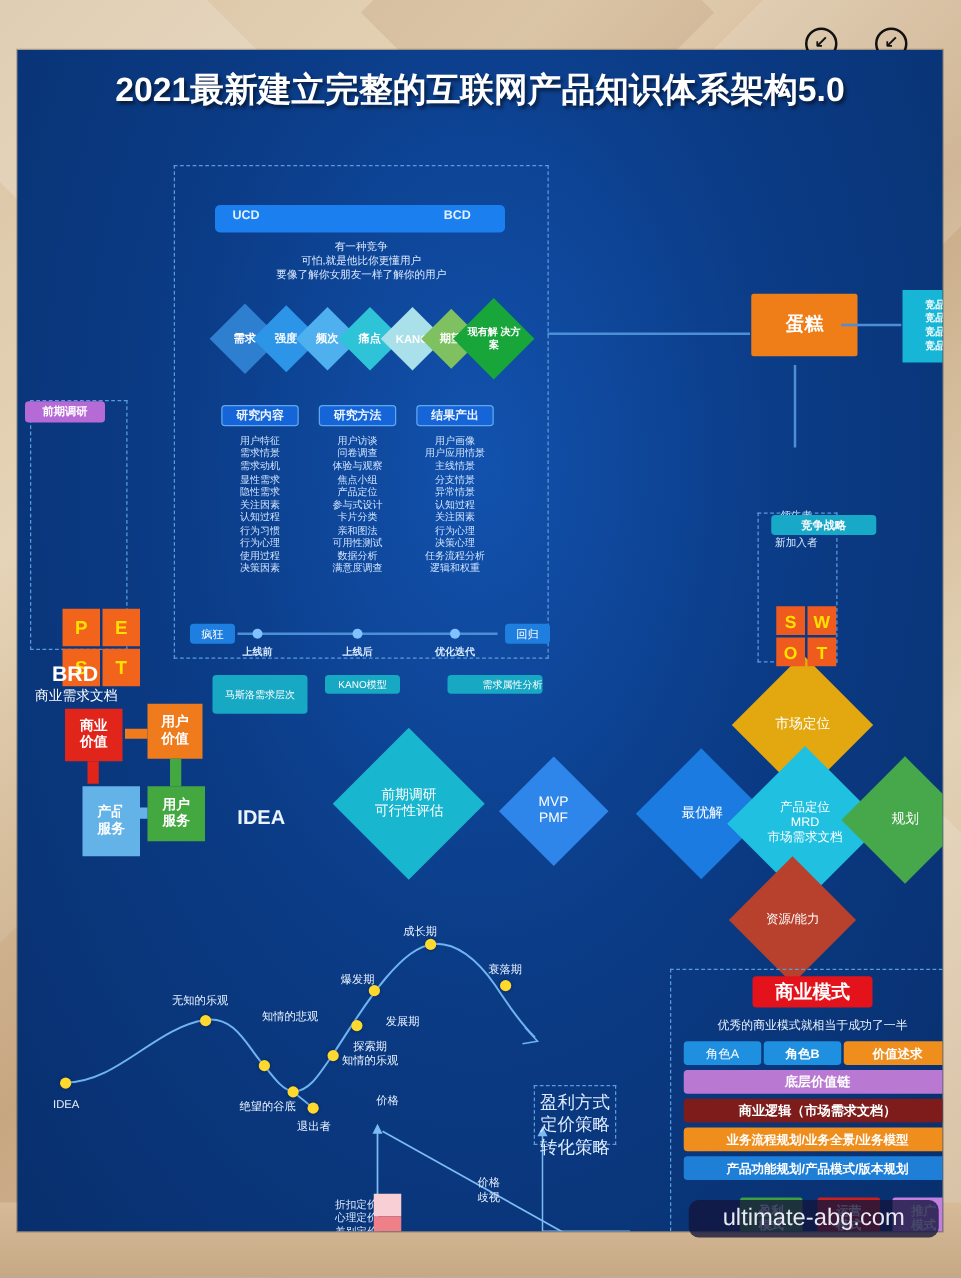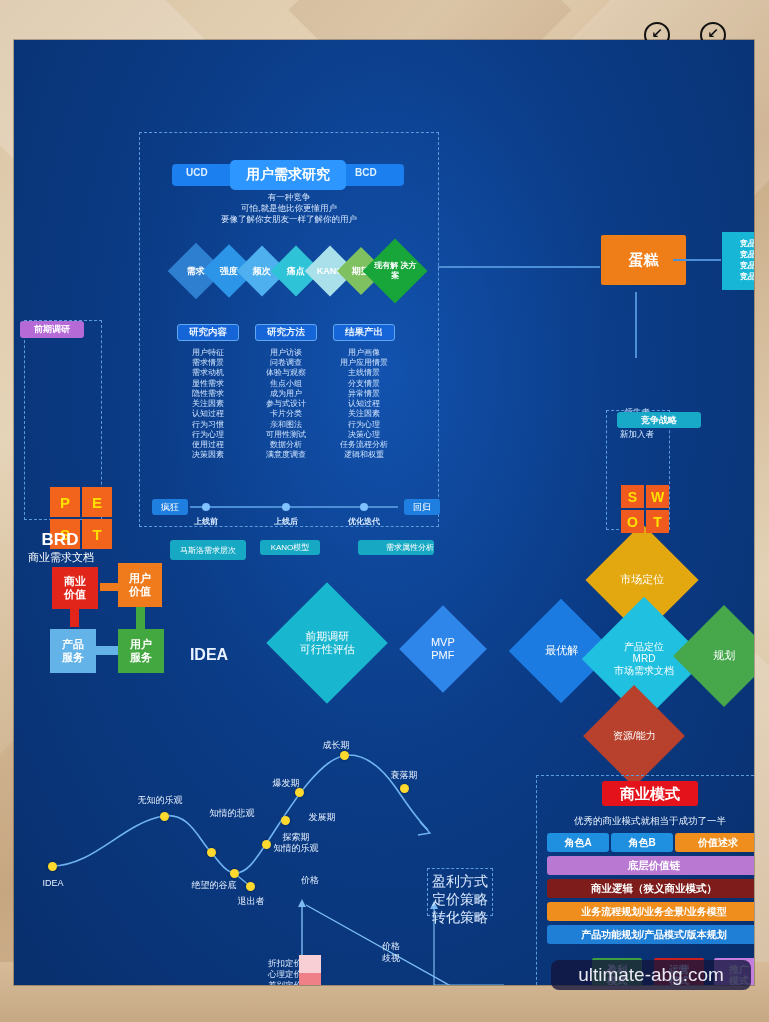--- a/index.html
+++ b/index.html
@@ -78,27 +78,27 @@
 <div class="bg-facet f5"></div>
 <div class="bg-facet f6"></div>
 <div class="bg-strip"></div>
 
 <div class="corner-ico" style="left:644px;top:22px;">↙</div>
 <div class="corner-ico" style="left:700px;top:22px;">↙</div>
 
 <div class="poster">
   <div class="layer" id="canvas">
 
+    <div class="title">2021最新建立完整的互联网产品知识体系架构5.0</div>
 
     <div class="dash" style="left:125px;top:92px;width:300px;height:395px;"></div>
 
     <div class="ucd-band"></div>
     <div class="ucd-l" style="left:172px;">UCD</div>
     <div class="ucd-r" style="left:341px;">BCD</div>
-    <div class="ucd-core">用户需求研究</div>
 
     <div class="txt" style="left:160px;top:152px;width:230px;font-size:8.5px;color:#dbeaff;">有一种竞争
 可怕,就是他比你更懂用户
 要像了解你女朋友一样了解你的用户</div>
 
     <div id="diamond-row">
         <div class="diamond" style="left:162px;top:211px;width:40px;height:40px;background:#2f7fd0;">
           <span style="font-size: 9px; font-weight: bold;">需求</span>
         </div>
         <div class="diamond" style="left:196px;top:212px;width:38px;height:38px;background:#2d95e8;">
@@ -133,21 +133,21 @@
 认知过程
 行为习惯
 行为心理
 使用过程
 决策因素</div>
         <div class="pill hdr" style="left:241px;top:284px;width:62px;height:17px;font-size:9.5px;">研究方法</div>
         <div class="txt" style="left:233px;top:308px;width:78px;font-size:8px;color:#cfe4ff;">用户访谈
 问卷调查
 体验与观察
 焦点小组
-成为用户
+产品定位
 参与式设计
 卡片分类
 亲和图法
 可用性测试
 数据分析
 满意度调查</div>
         <div class="pill hdr" style="left:319px;top:284px;width:62px;height:17px;font-size:9.5px;">结果产出</div>
         <div class="txt" style="left:311px;top:308px;width:78px;font-size:8px;color:#cfe4ff;">用户画像
 用户应用情景
 主线情景
@@ -166,21 +166,21 @@
     <div class="pill" style="left:390px;top:459px;width:36px;height:16px;background:#1f7fe0;font-size:9px;">回归</div>
     <div id="timeline-stages">
         <div class="tlnode" style="left:188px;top:463px;"></div>
         <div class="txt" style="left:164px;top:477px;width:56px;font-size:8px;color:#d8ebff;font-weight:bold;">上线前</div>
         <div class="tlnode" style="left:268px;top:463px;"></div>
         <div class="txt" style="left:244px;top:477px;width:56px;font-size:8px;color:#d8ebff;font-weight:bold;">上线后</div>
         <div class="tlnode" style="left:346px;top:463px;"></div>
         <div class="txt" style="left:322px;top:477px;width:56px;font-size:8px;color:#d8ebff;font-weight:bold;">优化迭代</div>
       </div>
     <div id="timeline-models">
-        <div class="pill" style="left:156px;top:500px;width:76px;height:20px;background:#17a8c4;font-size:8px;">马斯洛需求层次</div>
+        <div class="pill" style="left:156px;top:500px;width:76px;height:31px;background:#17a8c4;font-size:8px;">马斯洛需求层次</div>
         <div class="pill" style="left:246px;top:500px;width:60px;height:15px;background:#17a8c4;font-size:8px;">KANO模型</div>
         <div class="pill" style="left:344px;top:500px;width:76px;height:15px;background:#17a8c4;font-size:8px;padding-left:28px;">需求属性分析</div>
       </div>
 
     <div class="dash" style="left:10px;top:280px;width:78px;height:200px;"></div>
     <div class="pill" style="left:6px;top:281px;width:64px;height:17px;background:#b66ad6;font-size:9px;font-weight:bold;">前期调研</div>
 
     <div id="pest-grid">
         <div class="pestcell" style="left:36px;top:447px;">P</div>
         <div class="pestcell" style="left:68px;top:447px;">E</div>
@@ -188,21 +188,21 @@
         <div class="pestcell" style="left:68px;top:479px;">T</div>
       </div>
     <div class="txt" style="left:10px;top:489px;width:72px;font-size:17px;color:#fff;font-weight:bold;">BRD</div>
     <div class="txt" style="left:2px;top:510px;width:90px;font-size:11px;color:#fff;">商业需求文档</div>
 
     <div id="value-matrix">
         <div class="box" style="left:38px;top:527px;width:46px;height:42px;background:#e1251b;font-size:11px;font-weight:bold;white-space:pre-line;">商业
 价值</div>
         <div class="box" style="left:104px;top:523px;width:44px;height:44px;background:#ef7b1c;font-size:11px;font-weight:bold;white-space:pre-line;">用户
 价值</div>
-        <div class="box" style="left:36px;top:589px;width:46px;height:44px;background:#63b3e8;font-size:11px;font-weight:bold;white-space:pre-line;">产品
+        <div class="box" style="left:52px;top:589px;width:46px;height:56px;background:#63b3e8;font-size:11px;font-weight:bold;white-space:pre-line;">产品
 服务</div>
         <div class="box" style="left:104px;top:589px;width:46px;height:44px;background:#43a83f;font-size:11px;font-weight:bold;white-space:pre-line;">用户
 服务</div>
         <div style="position:absolute;left:86px;top:543px;width:18px;height:8px;background:#ef7b1c;"></div>
         <div style="position:absolute;left:56px;top:569px;width:9px;height:18px;background:#e1251b;"></div>
         <div style="position:absolute;left:82px;top:606px;width:22px;height:9px;background:#63b3e8;"></div>
         <div style="position:absolute;left:122px;top:567px;width:9px;height:22px;background:#43a83f;"></div>
       </div>
     <div class="txt" style="left:160px;top:605px;width:70px;font-size:16px;color:#eaf3ff;font-weight:bold;">IDEA</div>
 
@@ -252,26 +252,26 @@
     <div id="swot-grid">
         <div class="swotcell" style="left:607px;top:445px;">S</div>
         <div class="swotcell" style="left:632px;top:445px;">W</div>
         <div class="swotcell" style="left:607px;top:470px;">O</div>
         <div class="swotcell" style="left:632px;top:470px;">T</div>
       </div>
 
     <div class="dash" style="left:522px;top:735px;width:228px;height:215px;"></div>
     <div class="box" style="left:588px;top:741px;width:96px;height:25px;background:#e4131b;font-size:15px;font-weight:bold;border-radius:3px;">商业模式</div>
     <div class="txt" style="left:528px;top:775px;width:216px;font-size:9.5px;color:#eaf4ff;">优秀的商业模式就相当于成功了一半</div>
-    <div class="pill" style="left:533px;top:793px;width:62px;height:19px;background:#1f8fe0;font-size:10px;font-weight:bold;">角色A</div>
+    <div class="pill" style="left:533px;top:793px;width:62px;height:19px;background:#1f8fe0;font-size:10px;font-weight:normal;">角色A</div>
     <div class="pill" style="left:597px;top:793px;width:62px;height:19px;background:#1f8fe0;font-size:10px;font-weight:bold;">角色B</div>
     <div class="pill" style="left:661px;top:793px;width:86px;height:19px;background:#ef8e1c;font-size:10px;font-weight:bold;">价值述求</div>
     <div id="bm-layers">
         <div class="pill" style="left:533px;top:816px;width:214px;height:19px;background:#b978d2;font-size:10.5px;font-weight:bold;">底层价值链</div>
-        <div class="pill" style="left:533px;top:839px;width:214px;height:19px;background:#7e1c1c;font-size:10.5px;font-weight:bold;">商业逻辑（狭义商业模式）</div>
+        <div class="pill" style="left:533px;top:839px;width:214px;height:19px;background:#7e1c1c;font-size:10.5px;font-weight:bold;">商业逻辑（市场需求文档）</div>
         <div class="pill" style="left:533px;top:862px;width:214px;height:19px;background:#ef8e1c;font-size:10px;font-weight:bold;">业务流程规划/业务全景/业务模型</div>
         <div class="pill" style="left:533px;top:885px;width:214px;height:19px;background:#1f7fd6;font-size:10px;font-weight:bold;">产品功能规划/产品模式/版本规划</div>
       </div>
     <div id="bm-modes">
         <div class="box" style="left:578px;top:918px;width:50px;height:34px;background:#3f9e40;font-size:10px;font-weight:bold;white-space:pre-line;border-radius:2px;">盈利
 模式</div>
         <div class="box" style="left:640px;top:918px;width:50px;height:34px;background:#cc2020;font-size:10px;font-weight:bold;white-space:pre-line;border-radius:2px;">运营
 模式</div>
         <div class="box" style="left:700px;top:918px;width:50px;height:34px;background:#c37fdd;font-size:10px;font-weight:bold;white-space:pre-line;border-radius:2px;">推广
 模式</div>

